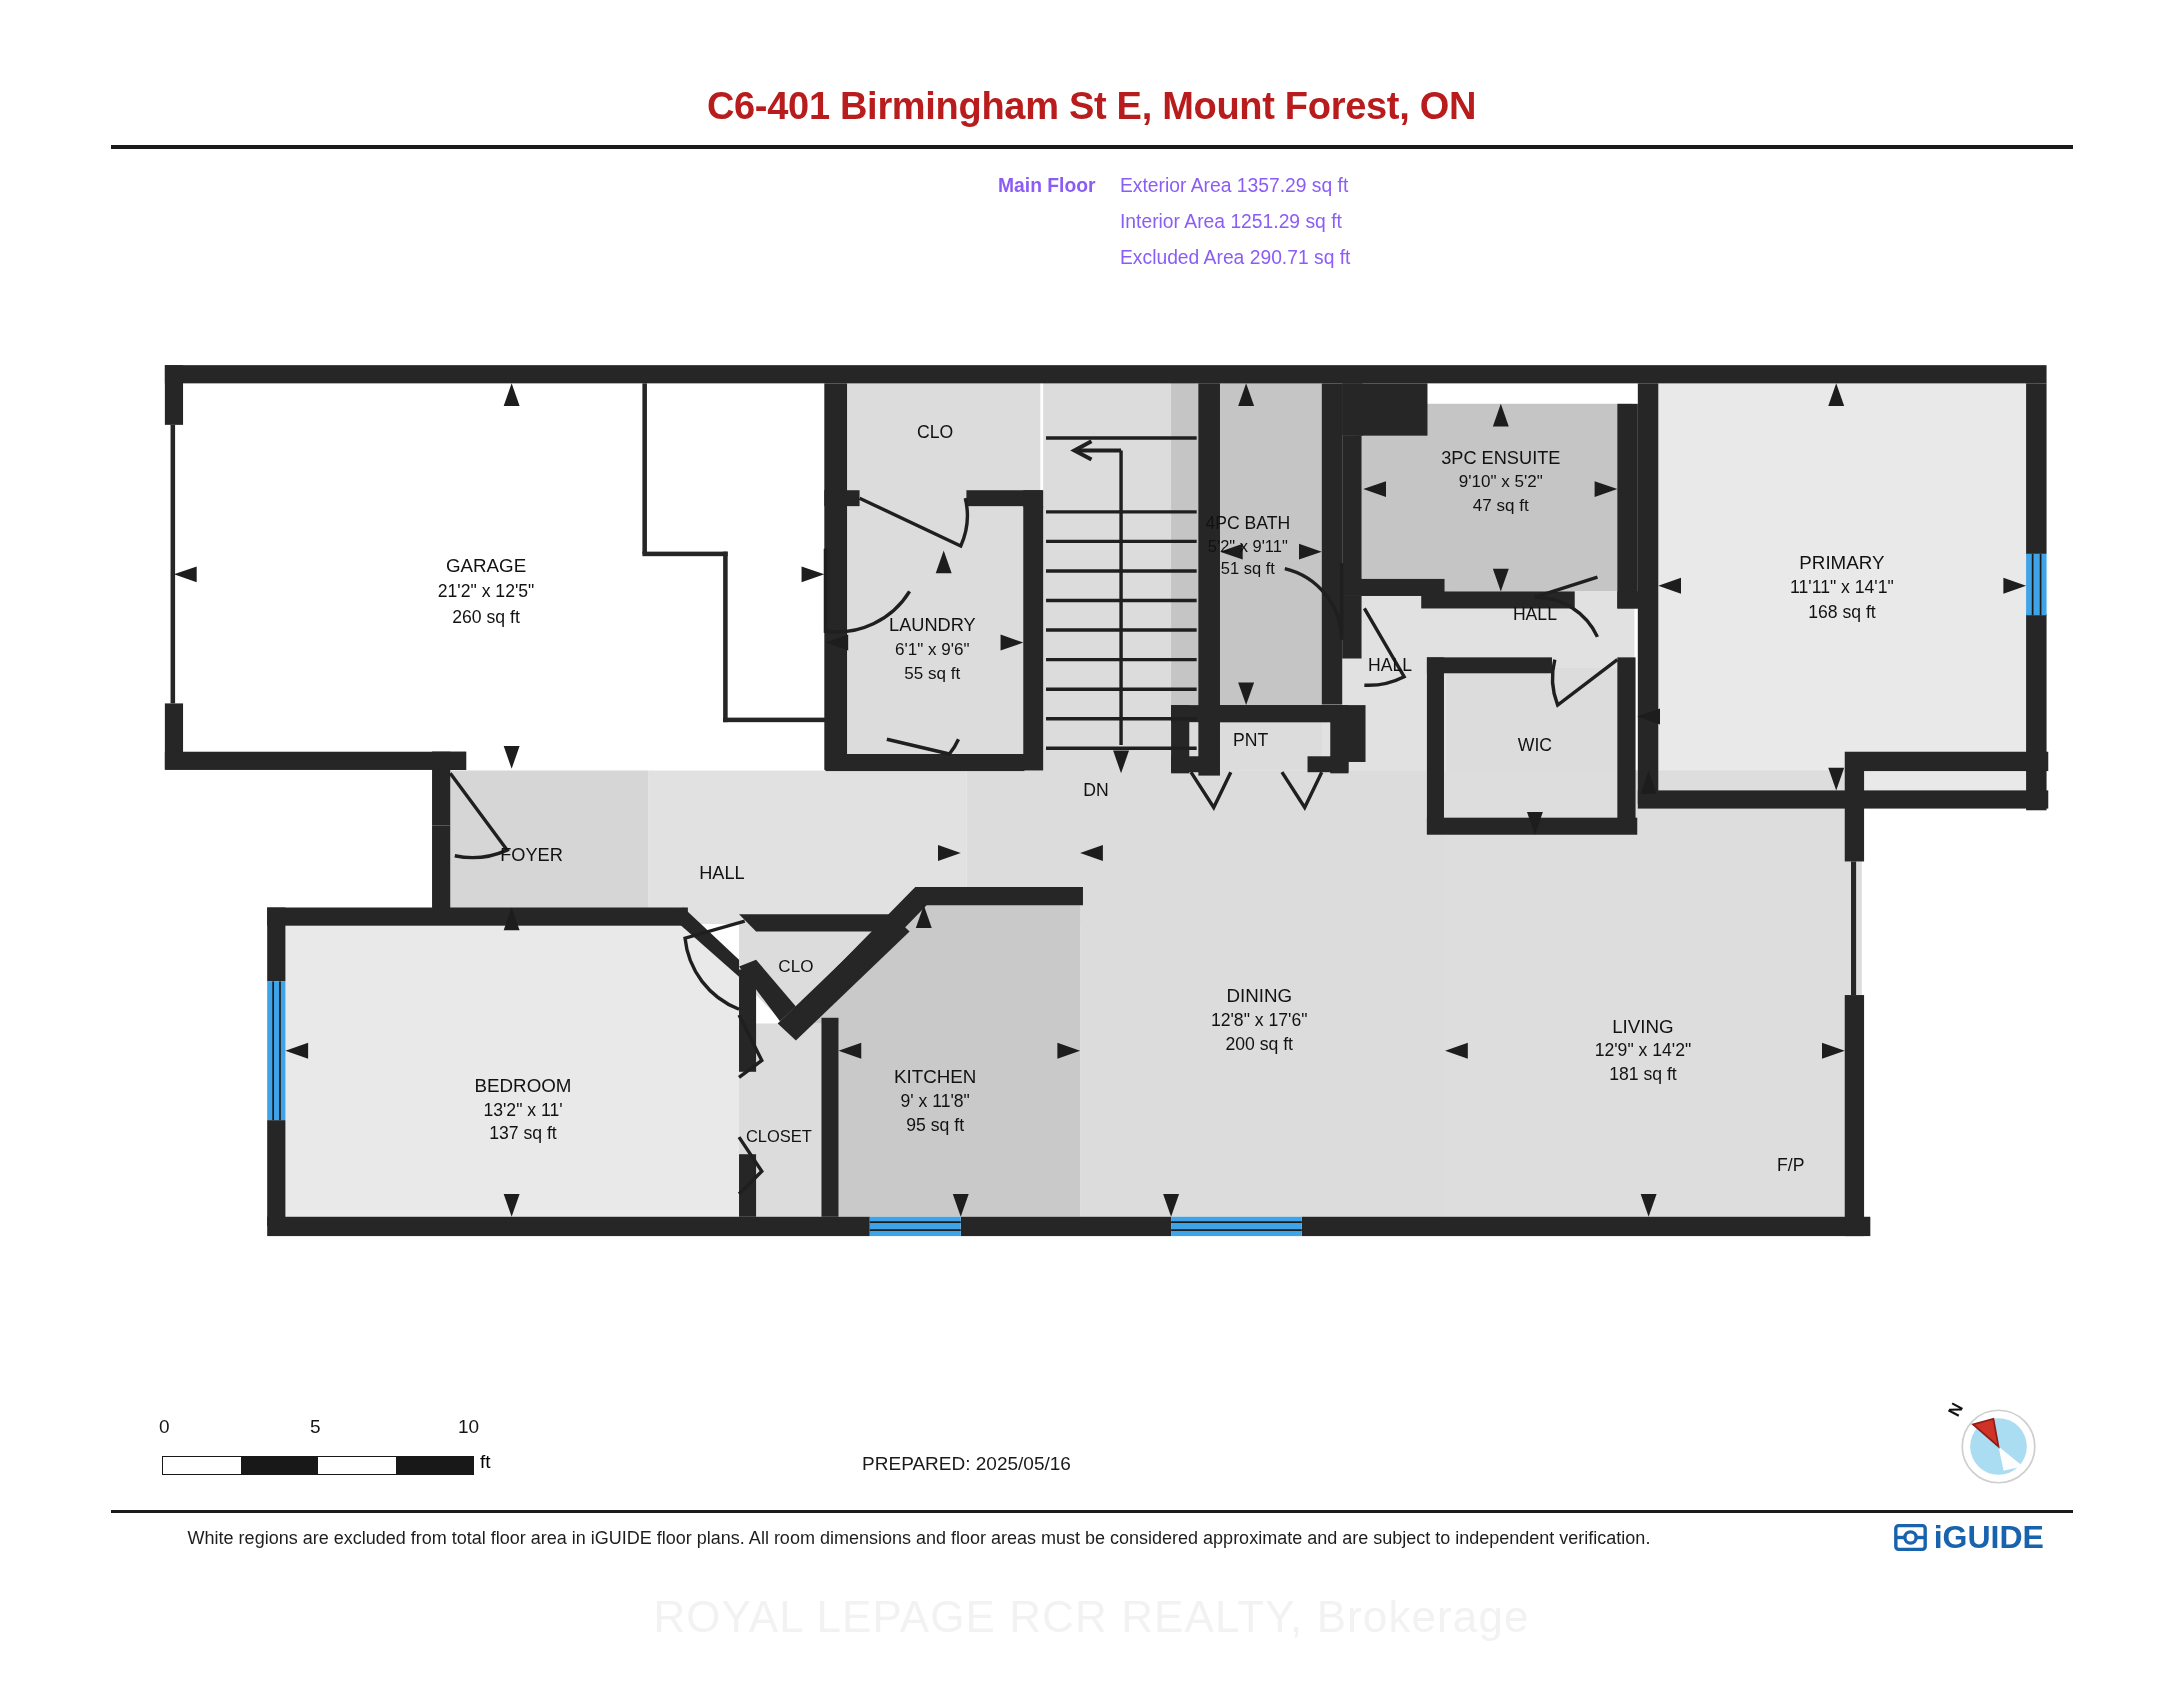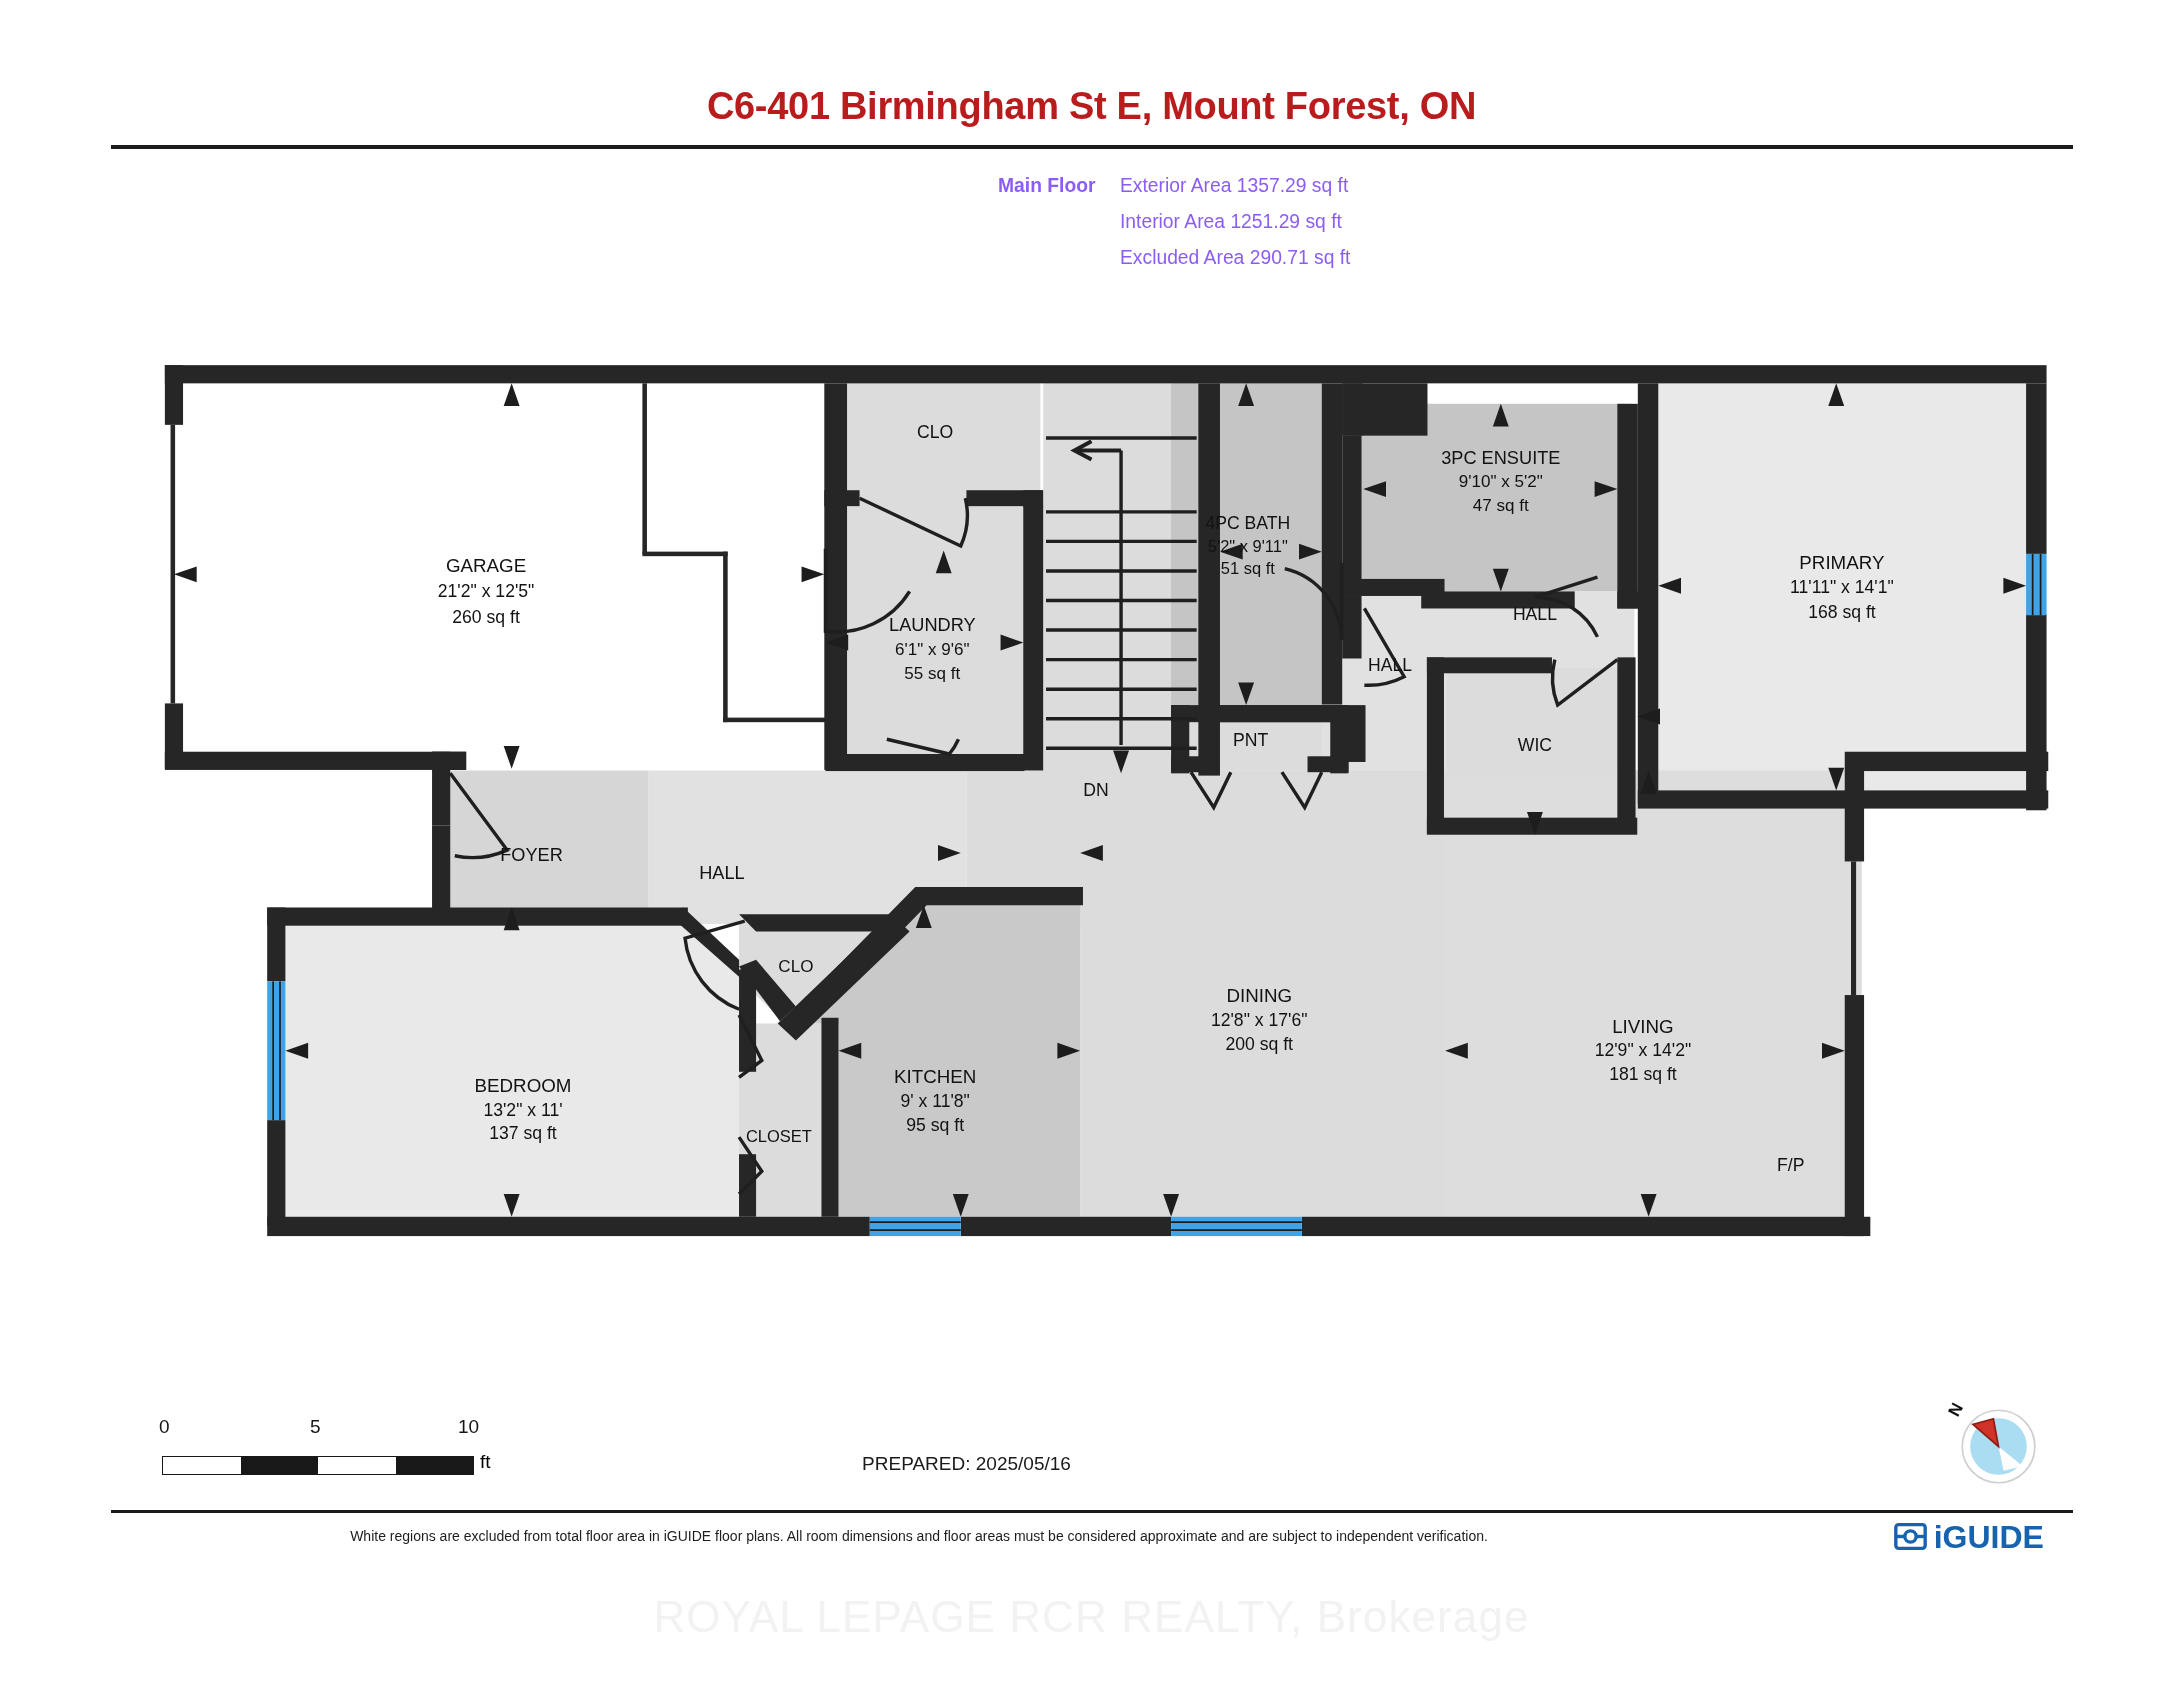--- a/index.html
+++ b/index.html
@@ -43,23 +43,23 @@
   #prepared{position:absolute;left:0;top:1453px;width:1933px;text-align:center;
             font-size:19px;color:#1a1a1a;}
 
   #compass{position:absolute;left:1956px;top:1404px;width:85px;height:85px;}
   #compass-n{position:absolute;left:1950px;top:1400px;font-size:17px;font-weight:bold;
              color:#101010;transform:rotate(-62deg);transform-origin:center;}
 
   #footer-rule{position:absolute;left:111px;top:1510px;width:1962px;height:2.8px;background:#1b1b1b;}
 
   #disclaimer{position:absolute;left:0;top:1528px;width:1838px;text-align:center;
-              font-size:14px;color:#1d1d1d;}
-
-  #iguide{position:absolute;left:1893px;top:1519px;display:flex;gap:5.7px;}
+              font-size:18px;color:#1d1d1d;}
+
+  #iguide{position:absolute;left:1893px;top:1519px;display:flex;align-items:center;gap:5.7px;}
   #iguide .logo-txt{font-size:32px;font-weight:bold;color:#1763ad;letter-spacing:0px;}
 
   #watermark{position:absolute;left:0;top:1592px;width:2183px;text-align:center;
              font-size:44px;color:#f2f2f2;letter-spacing:1.1px;}
 </style>
 </head>
 <body>
 
 <div id="header-title">C6-401 Birmingham St E, Mount Forest, ON</div>
 <div id="header-rule"></div>

